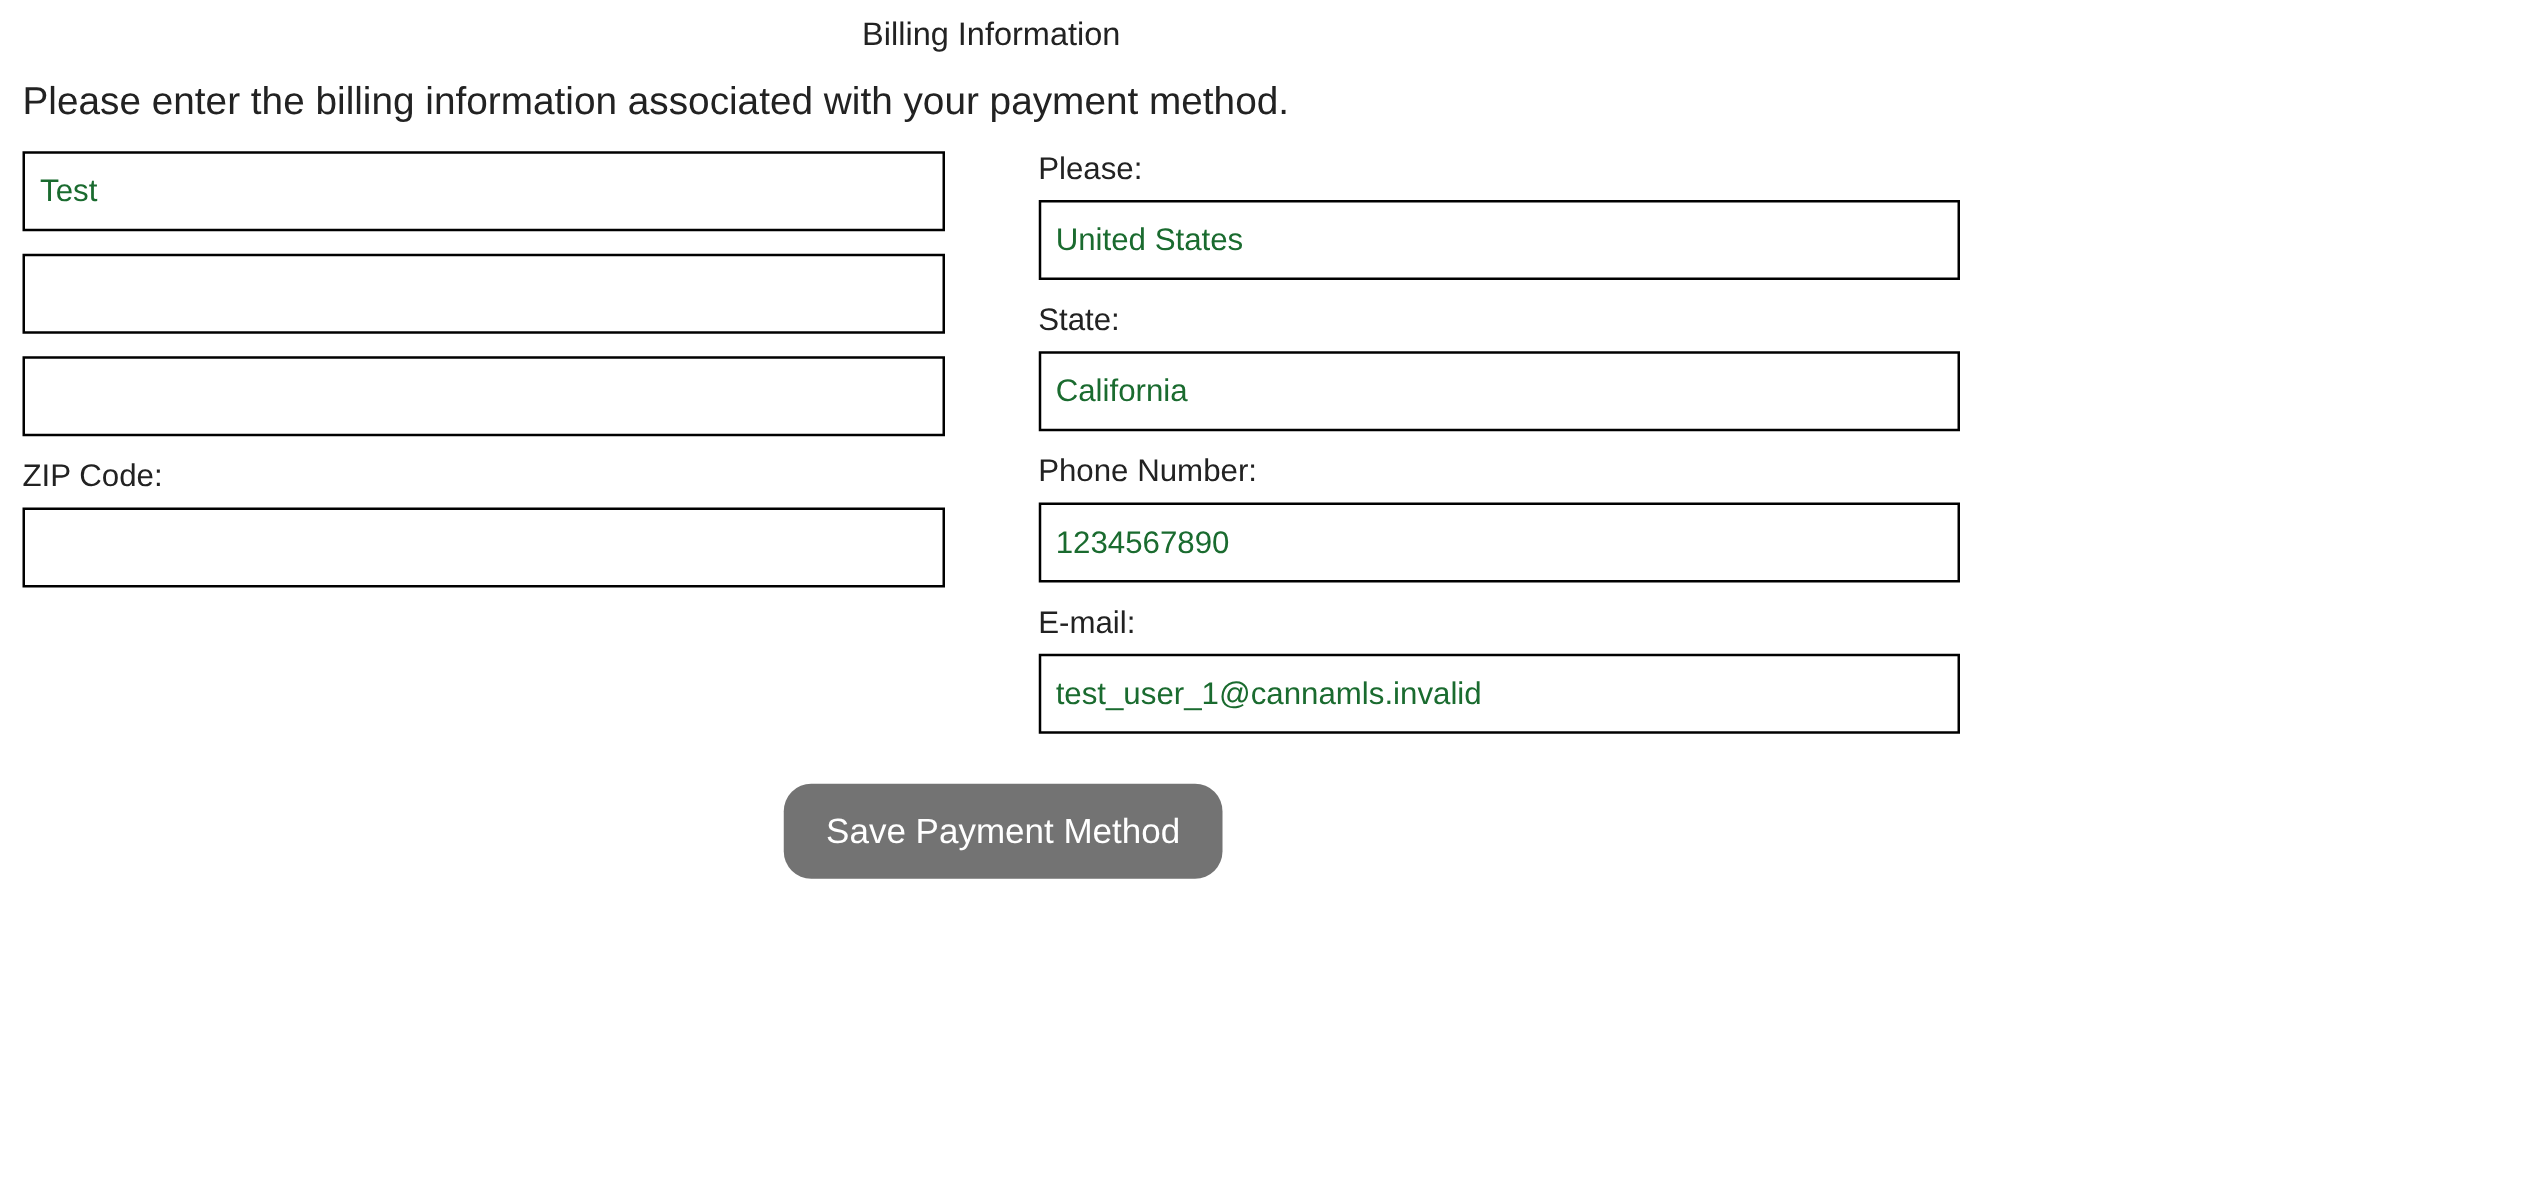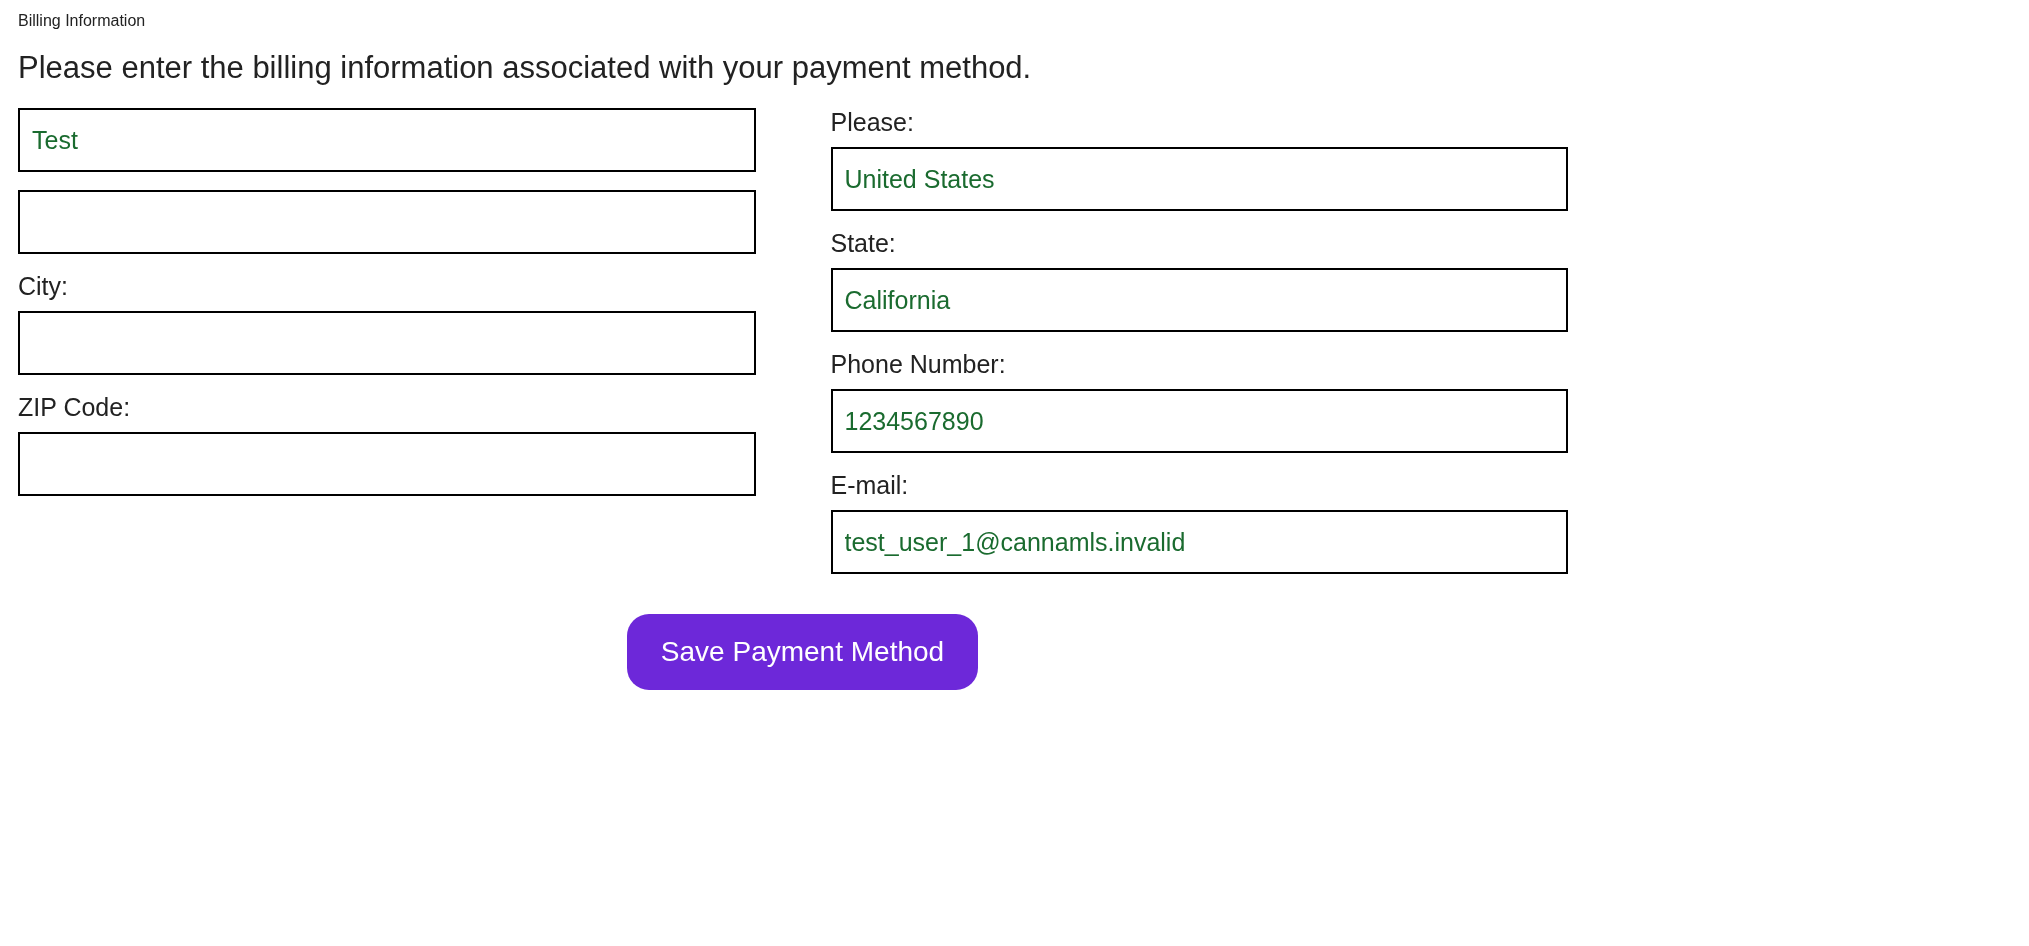--- a/index.html
+++ b/index.html
@@ -10,21 +10,22 @@
     body {
       font-family: 'Segoe UI', Tahoma, Geneva, Verdana, sans-serif;
       background: #ffffff;
       padding: 12px 18px;
       width: 2029px;
     }
     .form-container {
       width: 1550px;
     }
     .heading {
-      font-size: 16px;
+      text-align: center;
+      font-size: 26px;
       font-weight: 400;
       color: #222;
       margin-bottom: 20px;
     }
     .instruction {
       font-size: 31px;
       color: #222;
       margin-bottom: 22px;
     }
     .columns {
@@ -54,21 +55,21 @@
       color: #1a6b2f;
       padding: 0 12px;
       font-family: inherit;
       outline: none;
     }
     .button-row {
       text-align: center;
       margin-top: 22px;
     }
     .save-btn {
-      background: #6d28d9;
+      background: #737373;
       color: #fff;
       border: none;
       font-size: 28px;
       padding: 22px 34px;
       border-radius: 22px;
       cursor: pointer;
       font-family: inherit;
       margin-left: 19px;
     }
   </style>
@@ -88,21 +89,20 @@
       <div class="field">
         <input type="text" class="text-input" value="Test" style="">
       </div>
 
 
       <div class="field">
         <input type="text" class="text-input" value="" style="">
       </div>
 
       <div class="field">
-        <label class="field-label">City:</label>
         <input type="text" class="text-input" value="" style="">
       </div>
 
       <div class="field">
         <label class="field-label">ZIP Code:</label>
         <input type="text" class="text-input" value="" style="">
       </div>
 
     </div>
 

